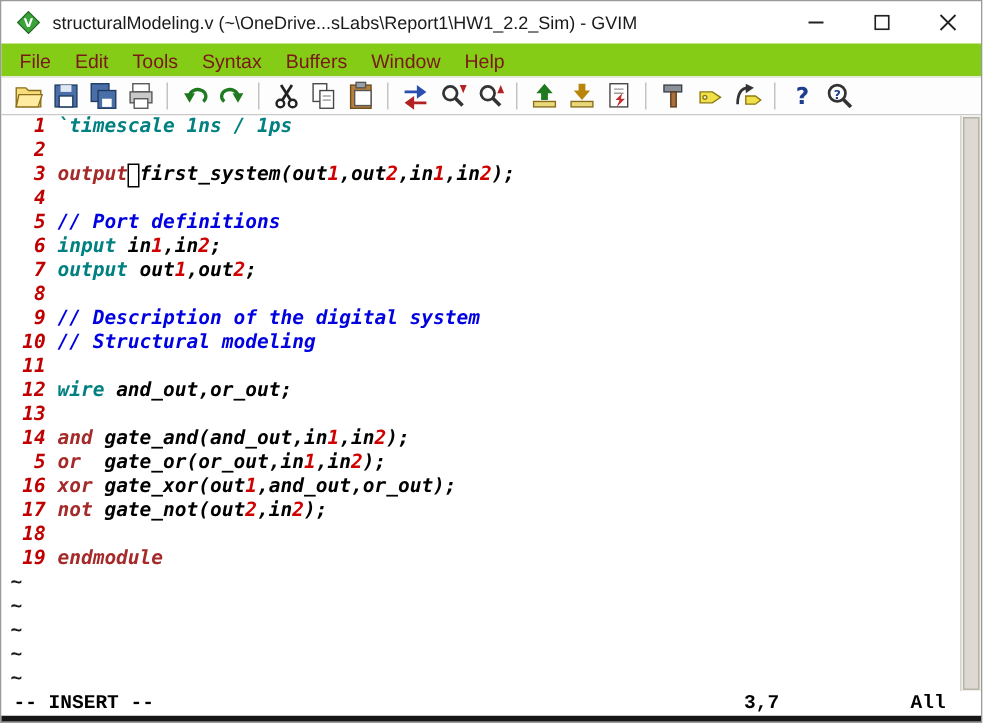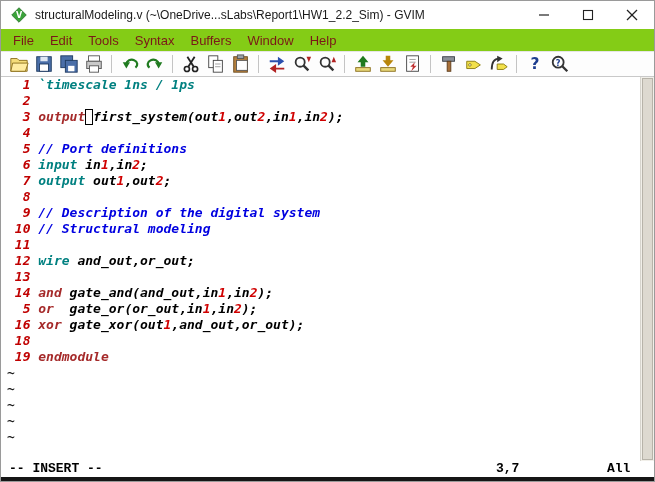--- a/index.html
+++ b/index.html
@@ -248,20 +248,21 @@
         <div class="code-line"><span class="line-number">7</span><span class="seg-type">output</span><span class="seg-plain"> out<span class="digit">1</span>,out<span class="digit">2</span>;</span></div>
         <div class="code-line"><span class="line-number">8</span></div>
         <div class="code-line"><span class="line-number">9</span><span class="seg-comment">// Description of the digital system</span></div>
         <div class="code-line"><span class="line-number">10</span><span class="seg-comment">// Structural modeling</span></div>
         <div class="code-line"><span class="line-number">11</span></div>
         <div class="code-line"><span class="line-number">12</span><span class="seg-type">wire</span><span class="seg-plain"> and_out,or_out;</span></div>
         <div class="code-line"><span class="line-number">13</span></div>
         <div class="code-line"><span class="line-number">14</span><span class="seg-statement">and</span><span class="seg-plain"> gate_and(and_out,in<span class="digit">1</span>,in<span class="digit">2</span>);</span></div>
         <div class="code-line"><span class="line-number">5</span><span class="seg-statement">or</span><span class="seg-plain">  gate_or(or_out,in<span class="digit">1</span>,in<span class="digit">2</span>);</span></div>
         <div class="code-line"><span class="line-number">16</span><span class="seg-statement">xor</span><span class="seg-plain"> gate_xor(out<span class="digit">1</span>,and_out,or_out);</span></div>
+        <div class="code-line"><span class="line-number">17</span><span class="seg-statement">not</span><span class="seg-plain"> gate_not(out<span class="digit">2</span>,in<span class="digit">2</span>);</span></div>
         <div class="code-line"><span class="line-number">18</span></div>
         <div class="code-line"><span class="line-number">19</span><span class="seg-statement">endmodule</span></div>
         <div class="tilde">~</div>
         <div class="tilde">~</div>
         <div class="tilde">~</div>
         <div class="tilde">~</div>
         <div class="tilde">~</div>
       </div>
     <div class="scrollbar">
       <div class="scroll-thumb"></div>

